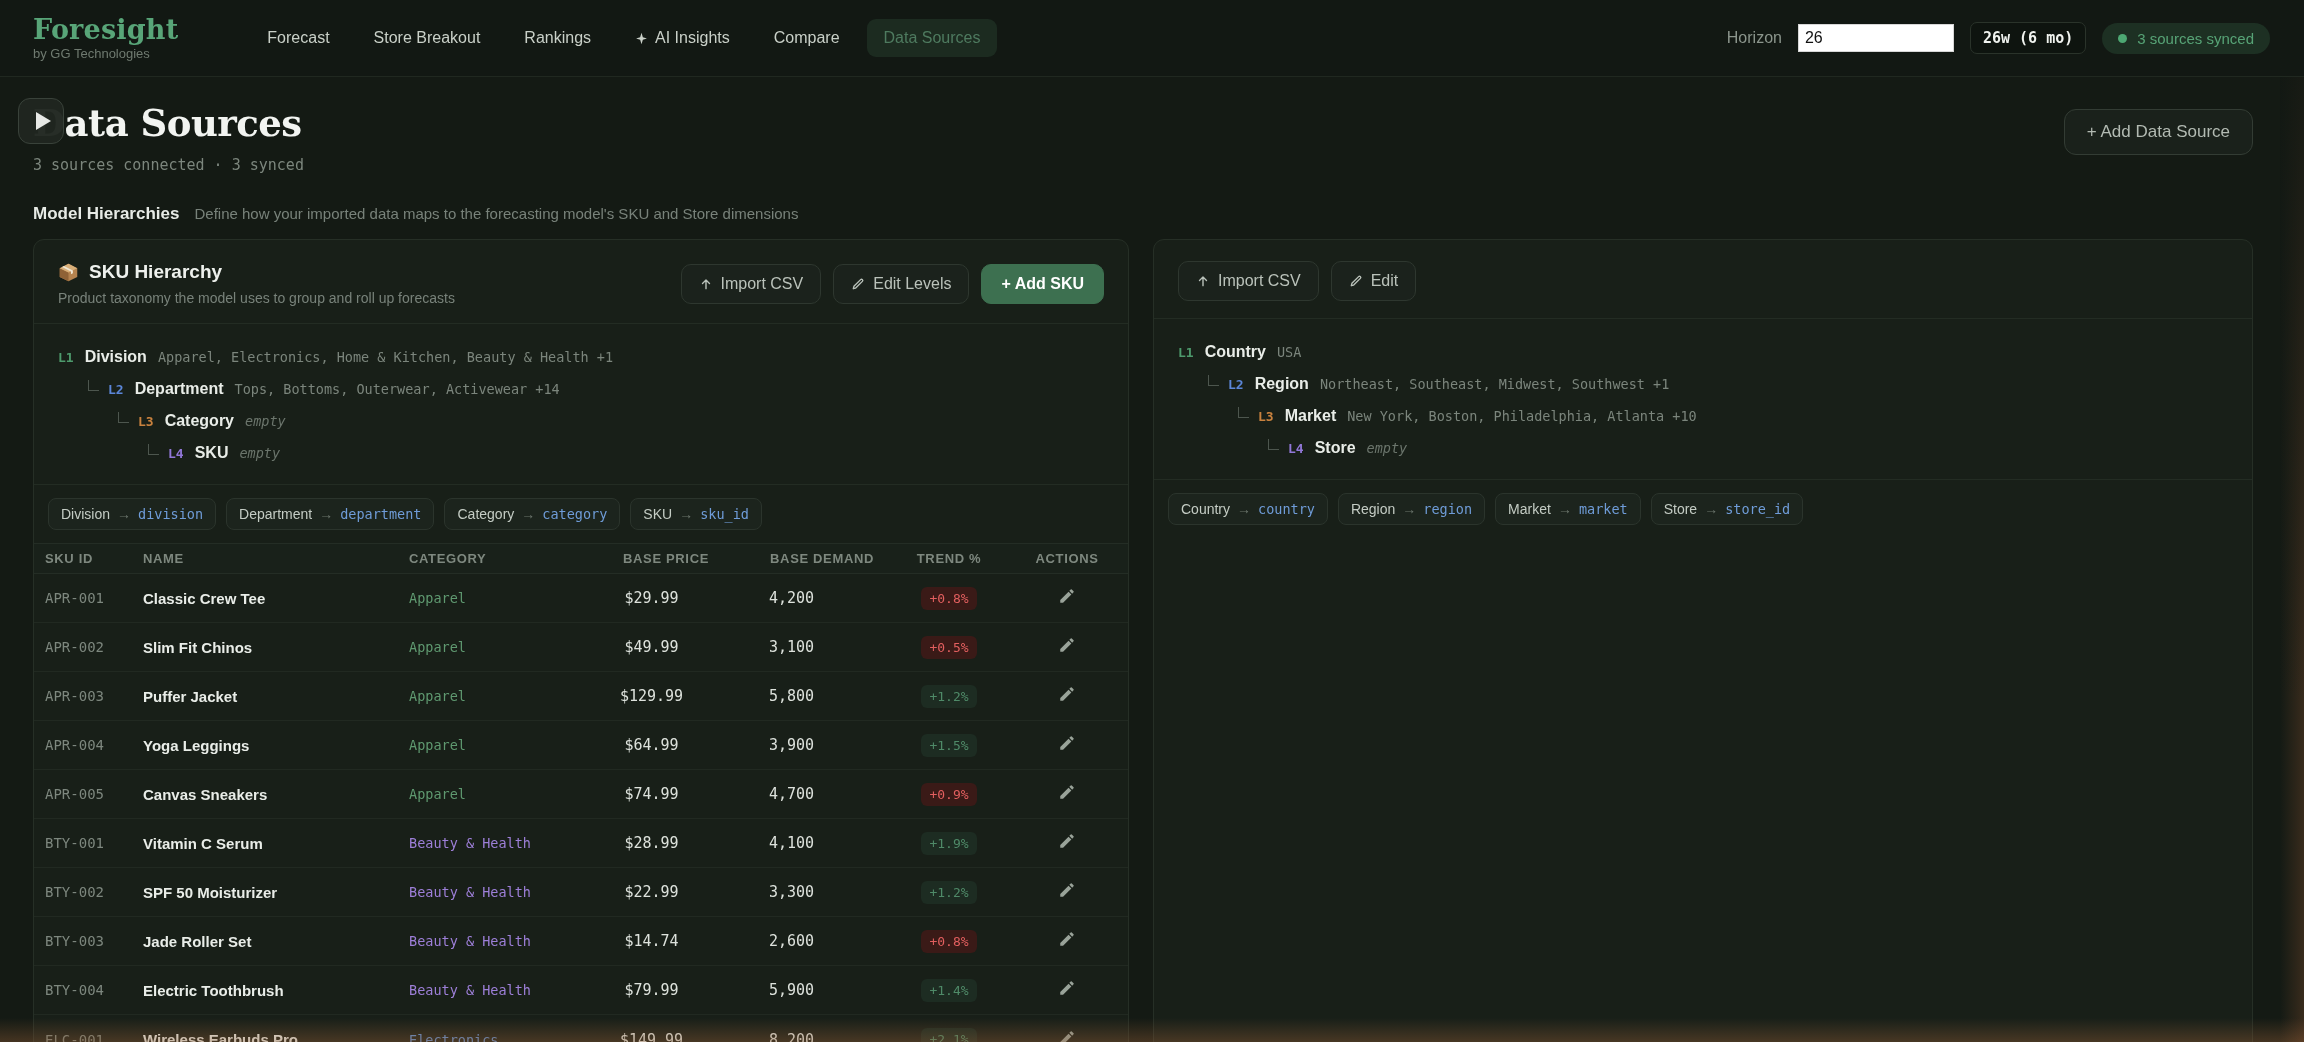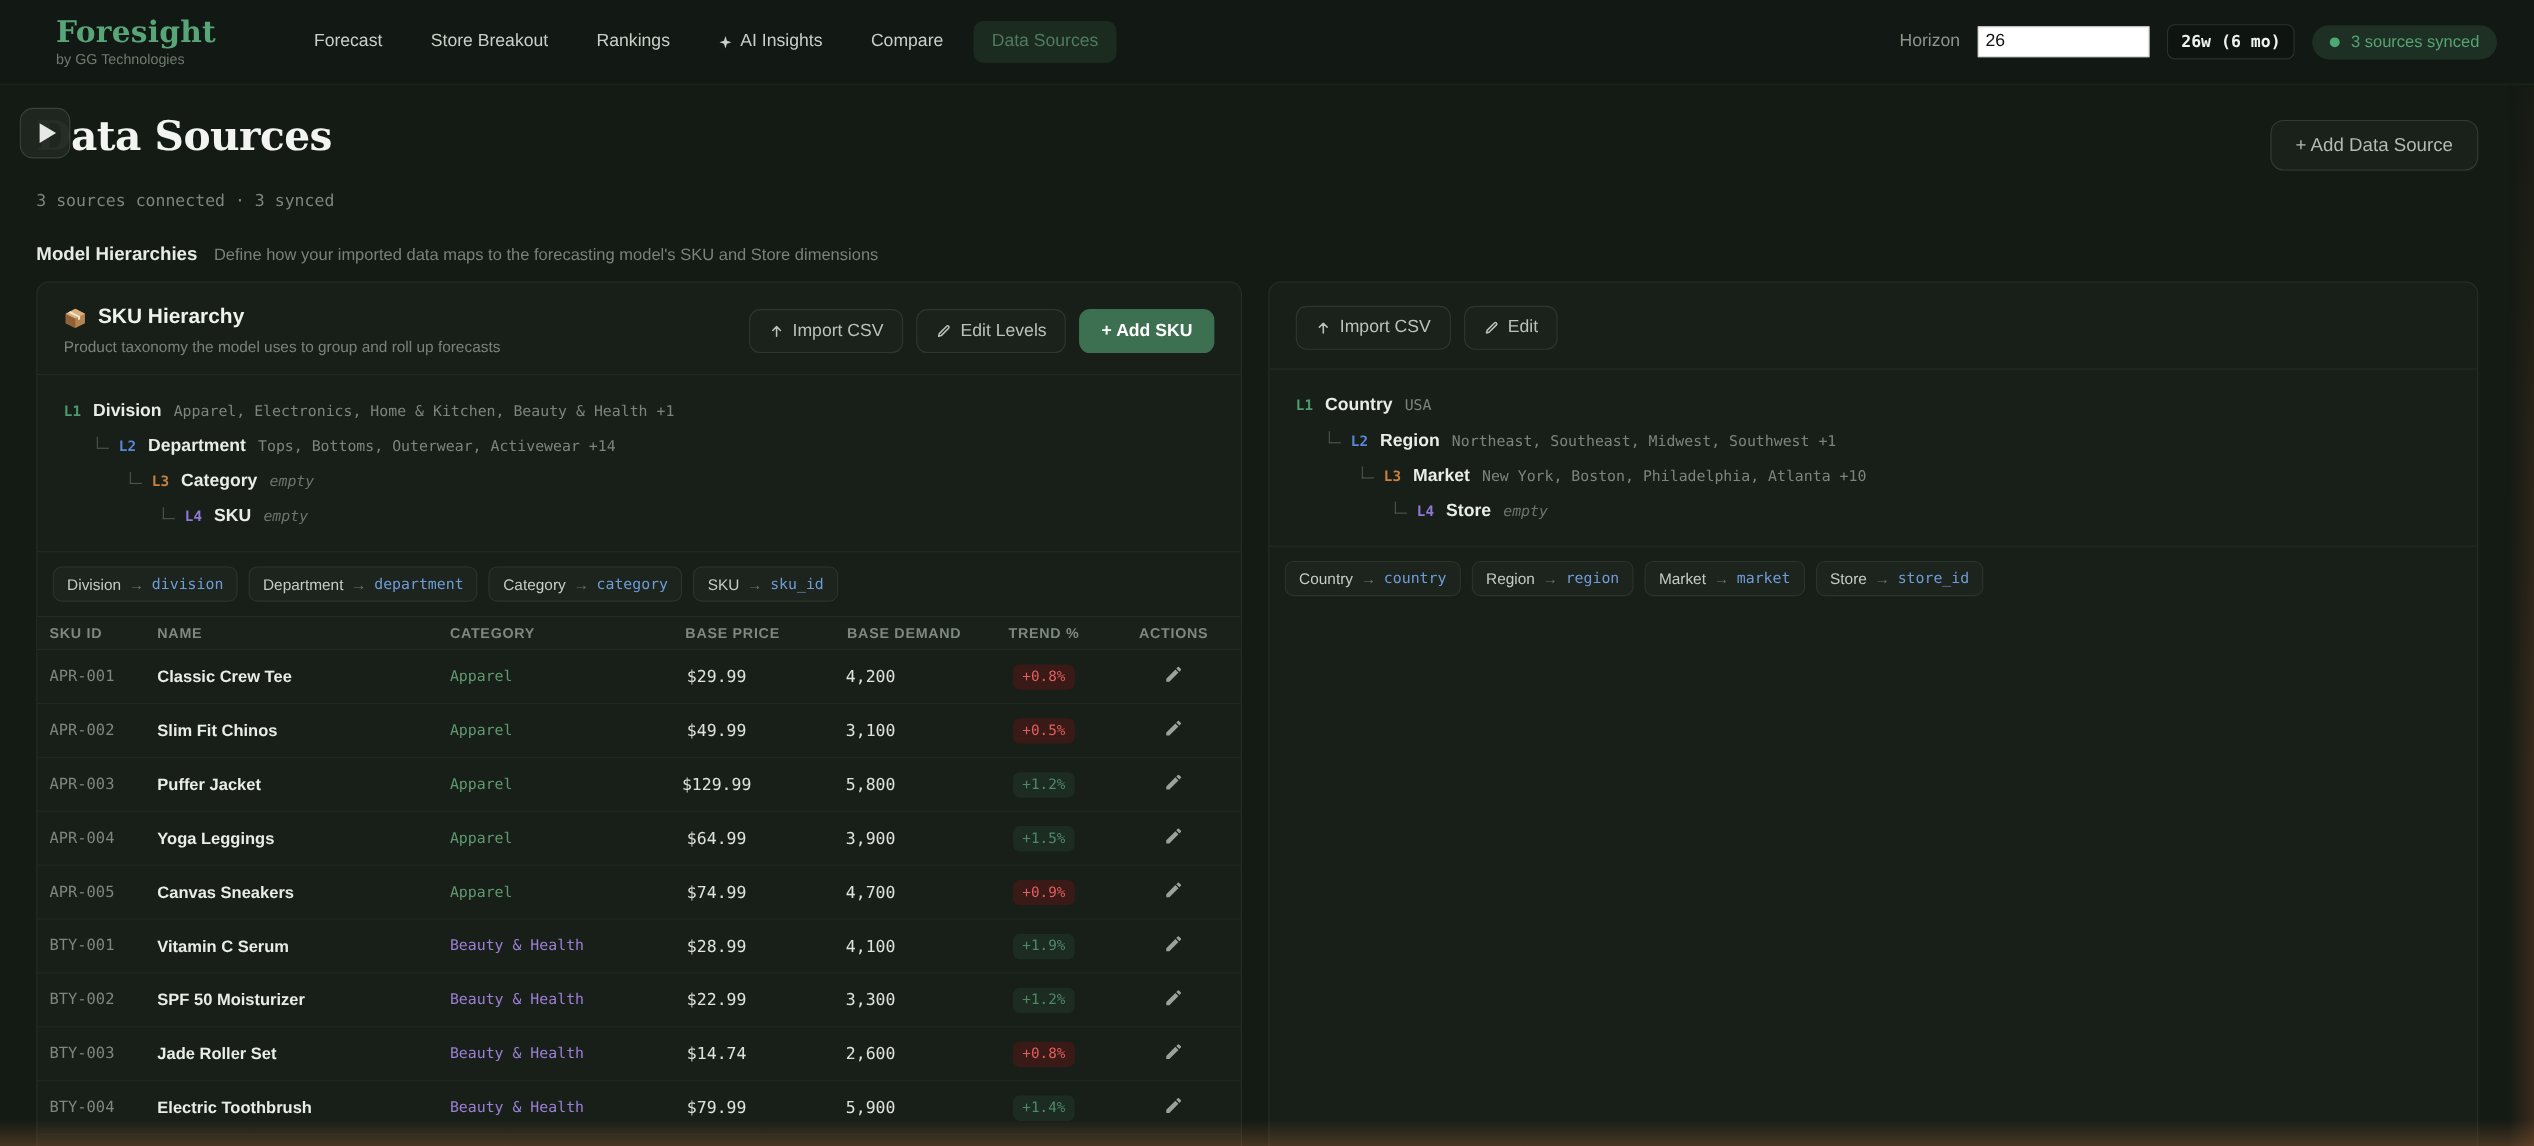--- a/index.html
+++ b/index.html
@@ -11,21 +11,21 @@
     position: relative;
   }
   .mono { font-family: "DejaVu Sans Mono", monospace; }
 
   
   .topnav {
     height: 77px; display: flex; align-items: center;
     padding: 0 34px 0 33px; background: #121813;
     border-bottom: 1px solid #202820;
   }
-  .brand { line-height: 1; cursor: pointer; margin-left: 18px; }
+  .brand { line-height: 1; cursor: pointer; }
   .brand-name { font-family: "DejaVu Serif", serif; font-weight: bold; font-size: 27px; color: #58a578; letter-spacing: .2px; }
   .brand-tag { font-size: 13px; color: #6f7a70; margin-top: 4px; }
   .nav-items { display: flex; align-items: center; gap: 10px; margin-left: 72px; }
   .nav-item { font-size: 16px; color: #c9d0c8; padding: 10px 17px; border-radius: 9px; cursor: pointer; display: flex; align-items: center; gap: 7px; }
   .nav-item.active { background: #1c2b20; color: #4e7a5f; }
   .nav-item .spark { width: 13px; height: 13px; display: inline-block; }
   .nav-item .spark svg { display: block; width: 100%; height: 100%; fill: currentColor; }
   .nav-right { margin-left: auto; display: flex; align-items: center; gap: 16px; }
   .horizon-label { font-size: 16px; color: #8b958c; }
   .horizon-input {
@@ -40,21 +40,21 @@
   .sync-pill {
     background: #1d3023; border-radius: 16px; color: #57a376;
     font-size: 15px; padding: 7px 16px; display: flex; align-items: center; gap: 10px;
   }
   .sync-dot { width: 9px; height: 9px; border-radius: 50%; background: #4da873; }
 
   
   .main { padding: 24px 51px 0 33px; position: relative; }
   .page-head { display: flex; justify-content: space-between; align-items: flex-start; }
   .page-title { font-family: "DejaVu Serif", serif; font-weight: bold; font-size: 37px; letter-spacing: -.5px; color: #f2f4f1; }
-  .page-sub { margin-top: 28px; font-size: 15px; color: #7c867d; }
+  .page-sub { margin-top: 11px; font-size: 15px; color: #7c867d; }
   .add-source-btn {
     background: #1a211b; border: 1px solid #333c34; border-radius: 12px;
     color: #b2bab2; font-size: 17px; padding: 12px 22px; cursor: pointer; margin-top: 8px;
     font-family: "Liberation Sans", sans-serif;
   }
   .section-row { margin-top: 30px; display: flex; align-items: baseline; }
   .section-title { font-size: 17px; font-weight: bold; color: #e7ebe6; }
   .section-desc { font-size: 15px; color: #78827a; margin-left: 15px; }
 
   

